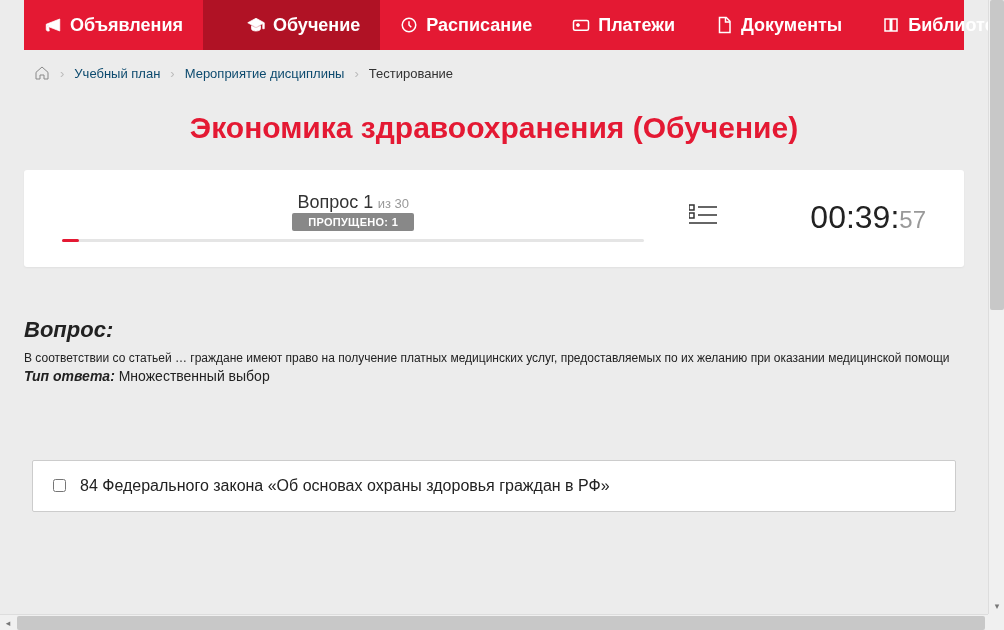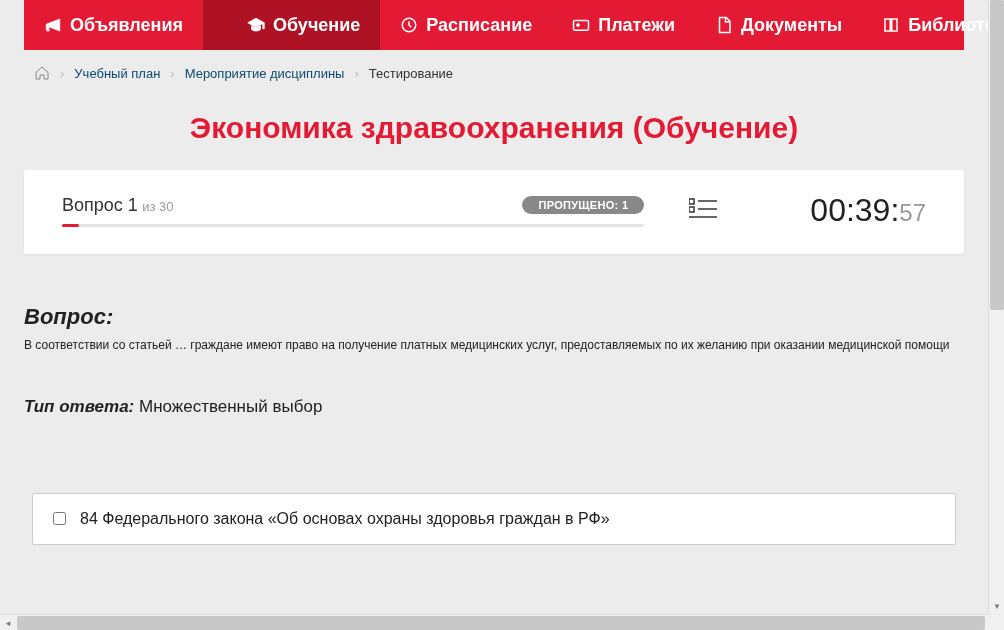--- a/index.html
+++ b/index.html
@@ -104,38 +104,39 @@
       box-shadow: 0 1px 2px rgba(0,0,0,0.05);
     }
     .question-info {
       flex: 1;
     }
     .question-header {
       display: flex;
       align-items: center;
       justify-content: space-between;
       margin-bottom: 8px;
+      flex-direction: column;
     }
     .question-num {
       font-size: 18px;
       color: #333;
       font-weight: 500;
     }
     .question-total {
       font-size: 13px;
       color: #999;
       font-weight: normal;
     }
     .skipped-badge {
       background: #888;
       color: #fff;
       font-size: 11px;
       font-weight: bold;
       padding: 3px 16px;
-      border-radius: 9px;
+      border-radius: 2px;
       letter-spacing: 0.3px;
     }
     .progress-bar {
       height: 3px;
       background: #e5e5e5;
       border-radius: 2px;
       width: 100%;
       position: relative;
     }
     .progress-fill {
@@ -176,22 +177,21 @@
       font-size: 22px;
       color: #222;
     }
     .q-text {
       font-size: 12px;
       color: #222;
       line-height: 1.55;
       margin-top: 6px;
     }
     .answer-type-row {
-      margin-top: 42px;
-      font-size: 17px;
+      font-size: 14px;
       color: #222;
     }
     .answer-type-label {
       font-weight: bold;
       font-style: italic;
     }
     
     
     .answers {
       margin-top: 60px;

